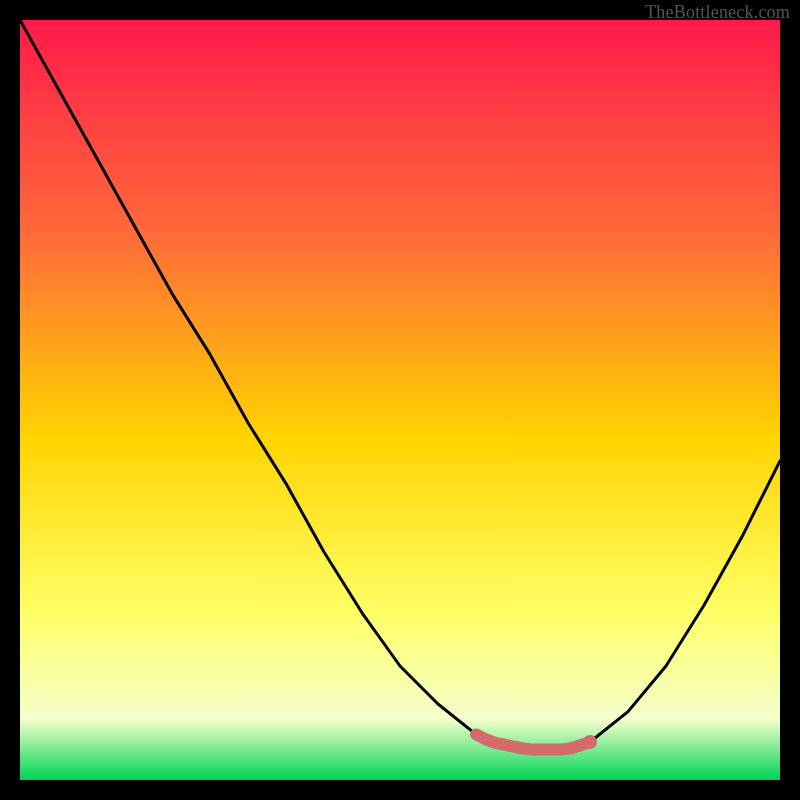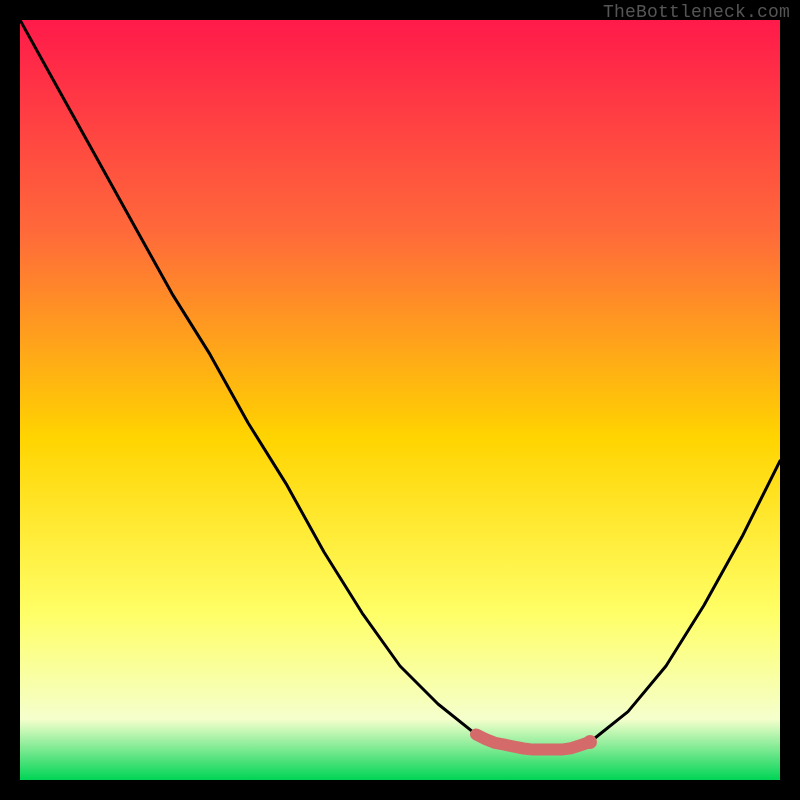--- a/index.html
+++ b/index.html
@@ -20,21 +20,21 @@
     position: absolute;
     left: 20px;
     top: 20px;
     width: 760px;
     height: 760px;
   }
   .watermark {
     position: absolute;
     top: 2px;
     right: 10px;
-    font-family: Liberation Mono, monospace;
+    font-family: Liberation Serif, serif;
     font-size: 18px;
     font-weight: 500;
     color: #555555;
     letter-spacing: 0.2px;
   }
   svg {
     display: block;
   }
 </style>
 </head>

